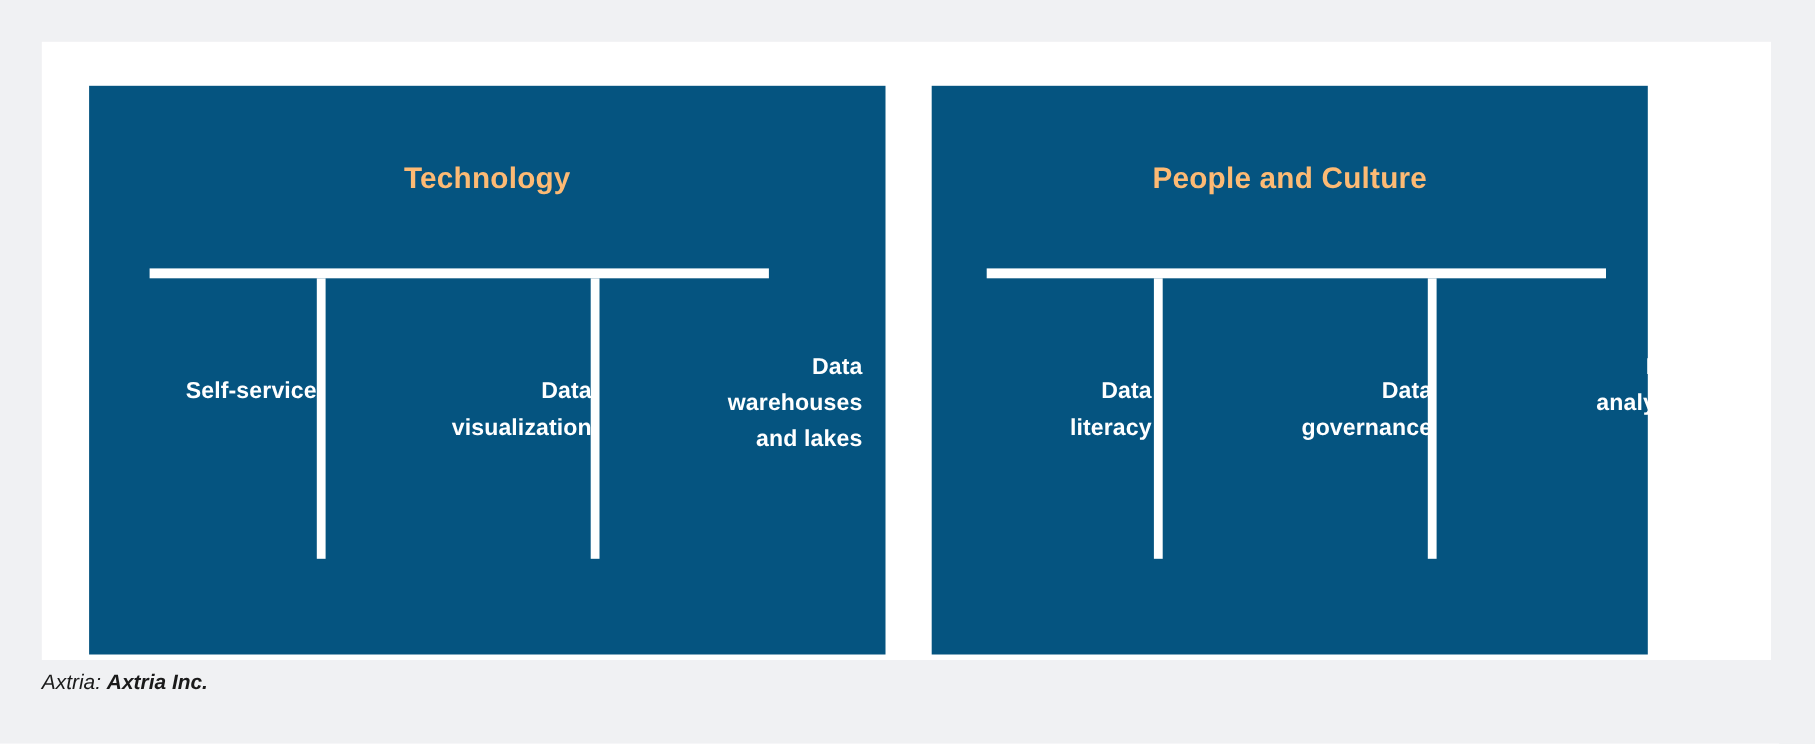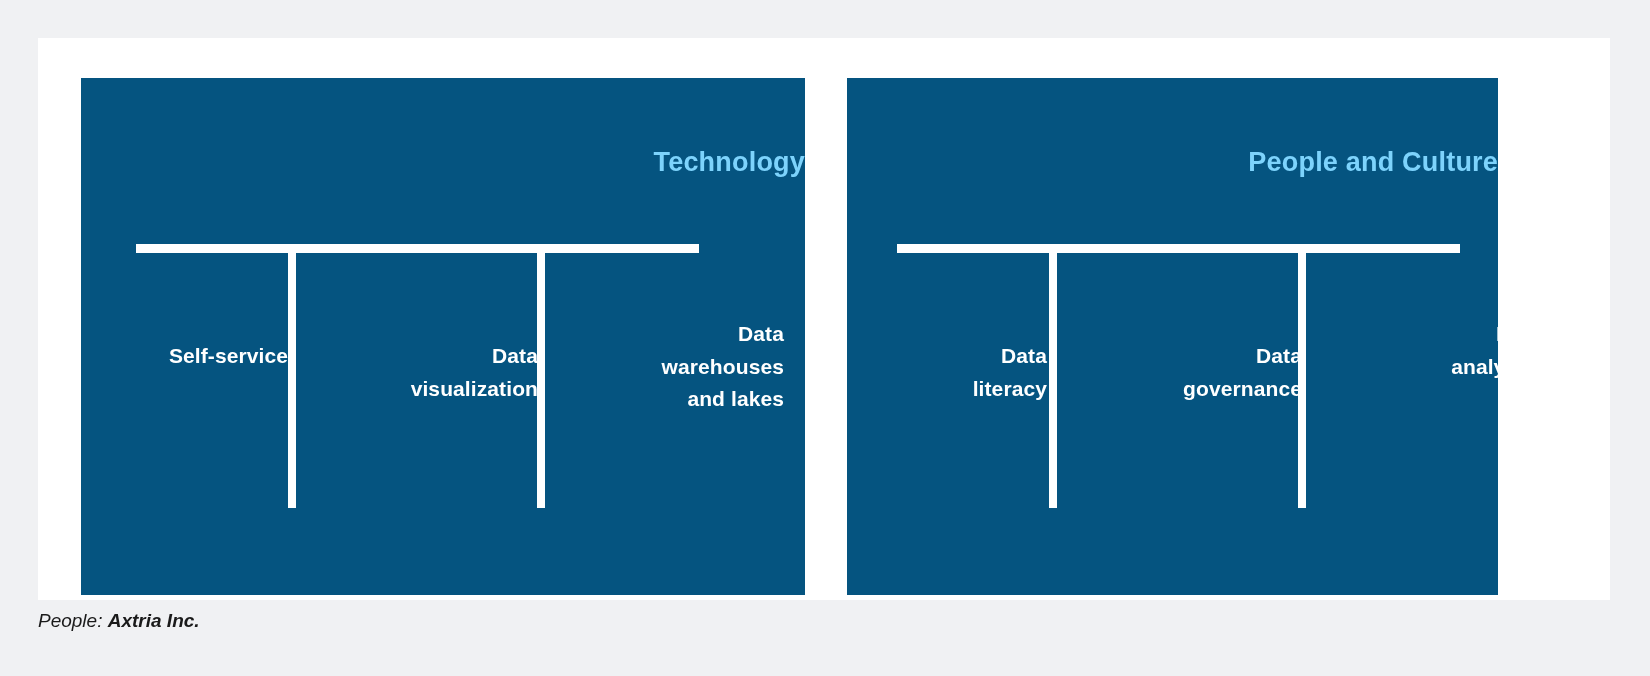--- a/index.html
+++ b/index.html
@@ -47,22 +47,22 @@
     box-sizing: border-box;
   }
   .panel-left  { left: 43px;  width: 724px; }
   .panel-right { left: 809px; width: 651px; }
 
   .panel-title {
     position: absolute;
     left: 0;
     right: 0;
     top: 70px;
-    text-align: right;
-    color: #7dd3fc;
+    text-align: center;
+    color: #fdba74;
     font-size: 27px;
     font-weight: bold;
     letter-spacing: 0.2px;
     line-height: 1.1;
   }
 
   
   .tbar {
     position: absolute;
     top: 166px;
@@ -191,17 +191,17 @@
             <span>analytics</span>
           </div>
         </div>
 
       </div>
 
     </div>
   </div>
 
   <div class="source">
-    <span class="src-label">People:</span>
+    <span class="src-label">Axtria:</span>
     <span class="src-name">Axtria Inc.</span>
   </div>
 
 </div>
 
 </body></html>

